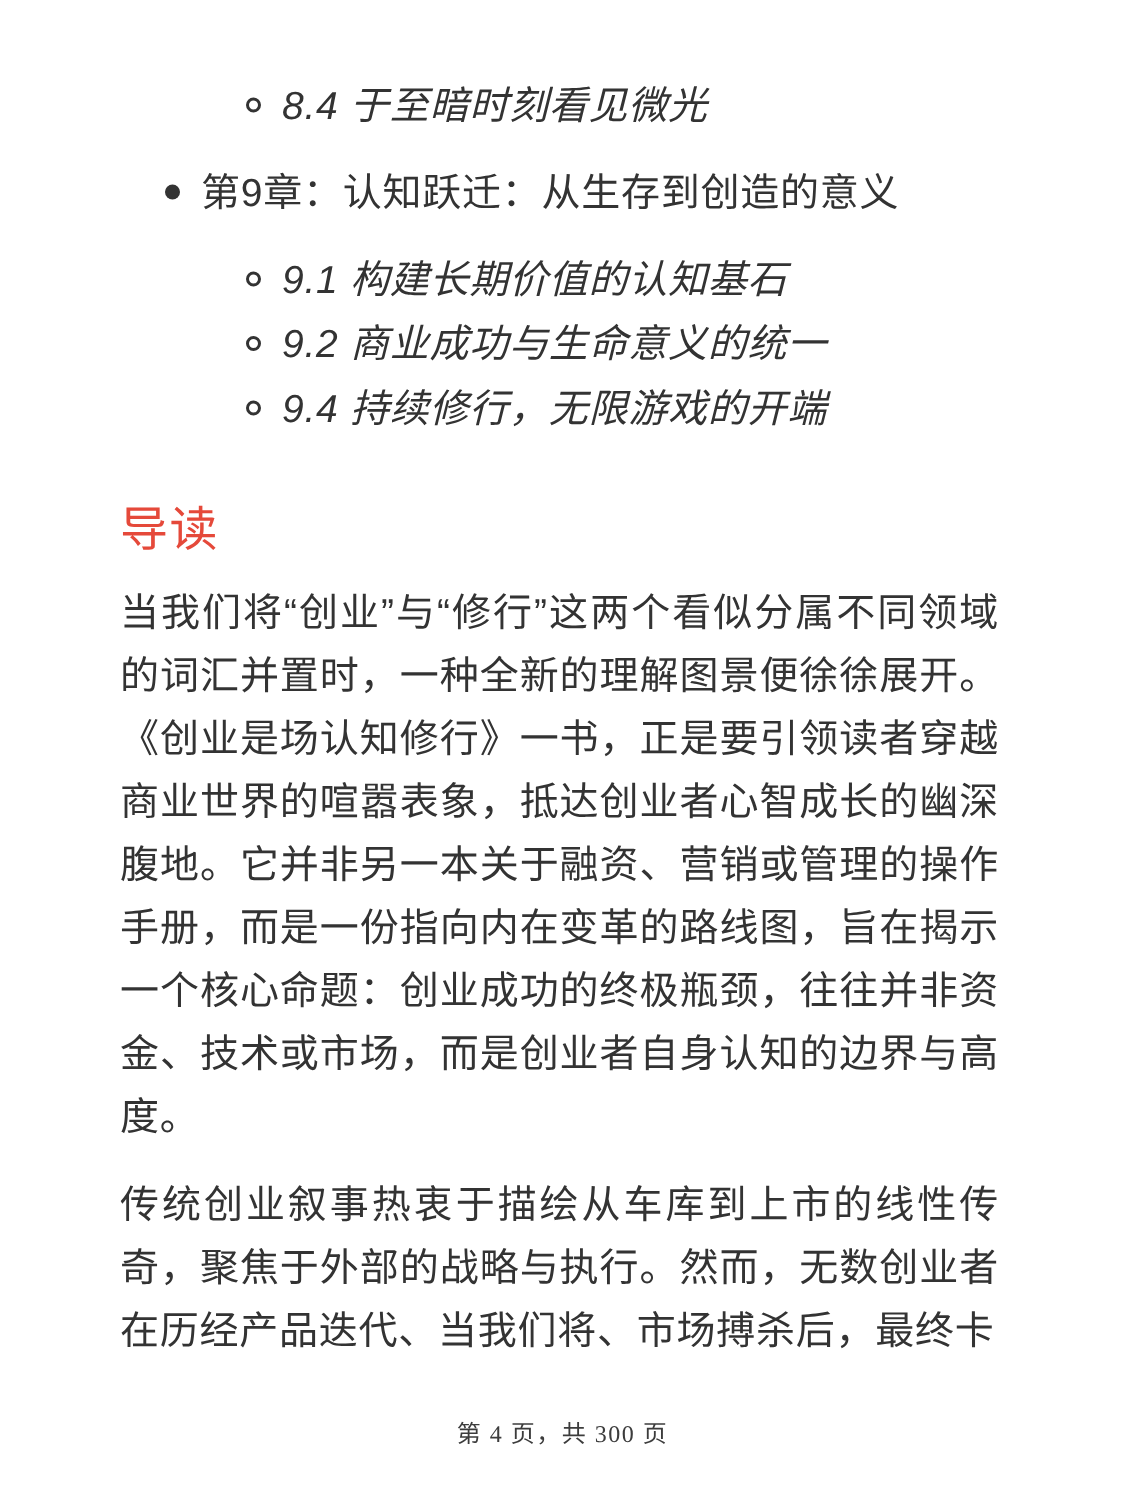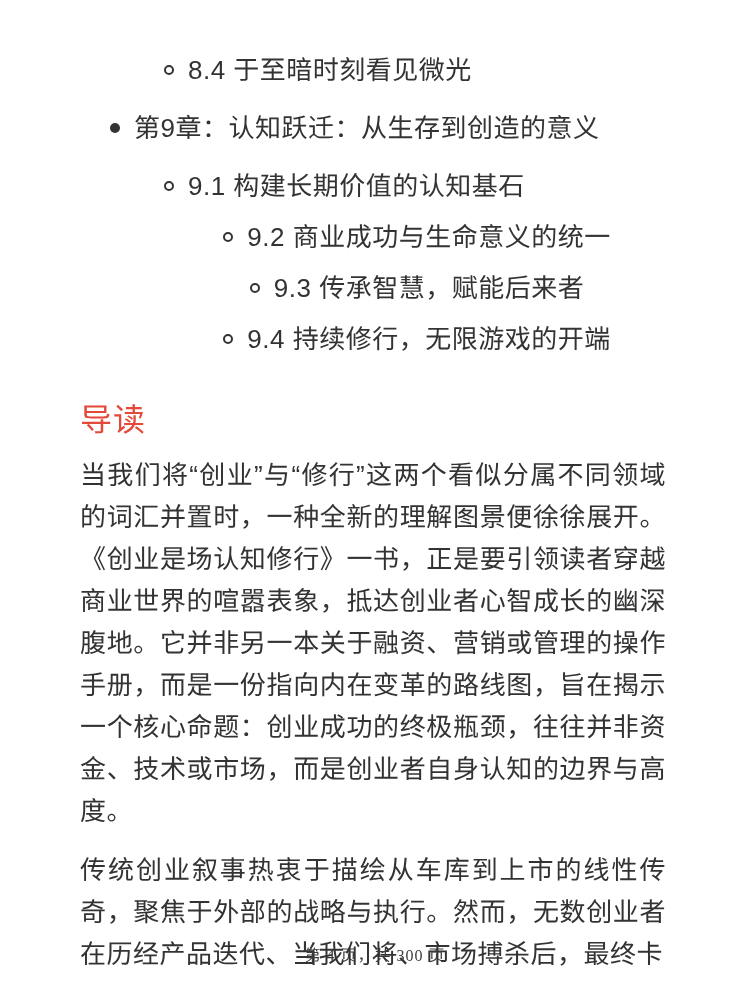--- a/index.html
+++ b/index.html
@@ -29,23 +29,23 @@
   }
   .toc-row {
     display: flex;
     align-items: center;
     height: 30px;
     font-size: 26px;
     line-height: 30px;
     color: #333333;
   }
   .toc-row.lvl1 { padding-left: 30px; }
-  .toc-row.lvl2 { padding-left: 84px; }
+  .toc-row.lvl2 { padding-left: 84px; font-style: italic; }
   .toc-row.gap-lg { margin-top: 28px; }
-  .toc-row.gap-sm { margin-top: 21px; justify-content: center; }
+  .toc-row.gap-sm { margin-top: 13px; }
   .toc-row:first-child { margin-top: 0; }
 
   .bullet {
     flex: 0 0 auto;
     width: 10px;
     height: 10px;
     border-radius: 50%;
     margin-right: 14px;
     box-sizing: border-box;
   }
@@ -115,24 +115,20 @@
     <div class="toc-row lvl2 gap-lg">
       <span class="bullet circle"></span>
       <span class="toc-text">9.1 构建长期价值的认知基石</span>
     </div>
 
     <div class="toc-row lvl2 gap-sm">
       <span class="bullet circle"></span>
       <span class="toc-text">9.2 商业成功与生命意义的统一</span>
     </div>
 
-    <div class="toc-row lvl2 gap-sm">
-      <span class="bullet circle"></span>
-      <span class="toc-text">9.3 传承智慧，赋能后来者</span>
-    </div>
 
     <div class="toc-row lvl2 gap-sm">
       <span class="bullet circle"></span>
       <span class="toc-text">9.4 持续修行，无限游戏的开端</span>
     </div>
 
   </div>
 
   <h2 class="section-heading">导读</h2>
 

